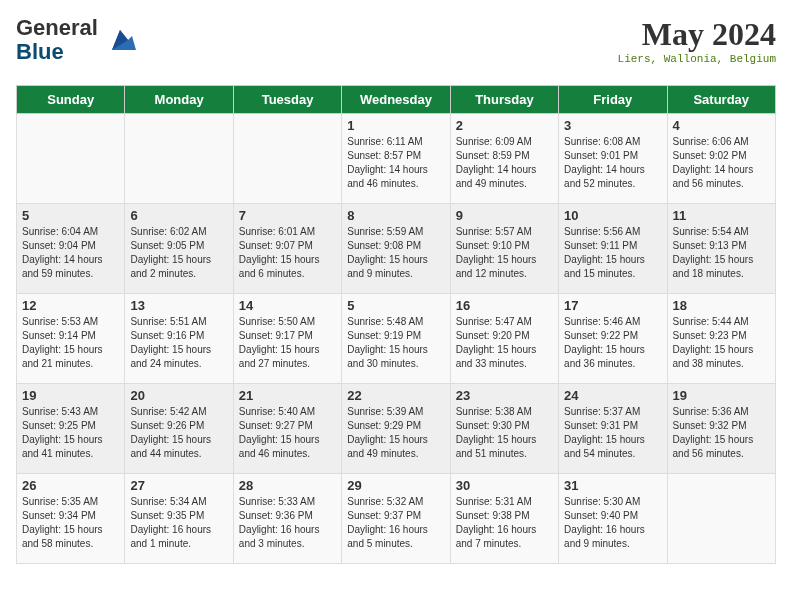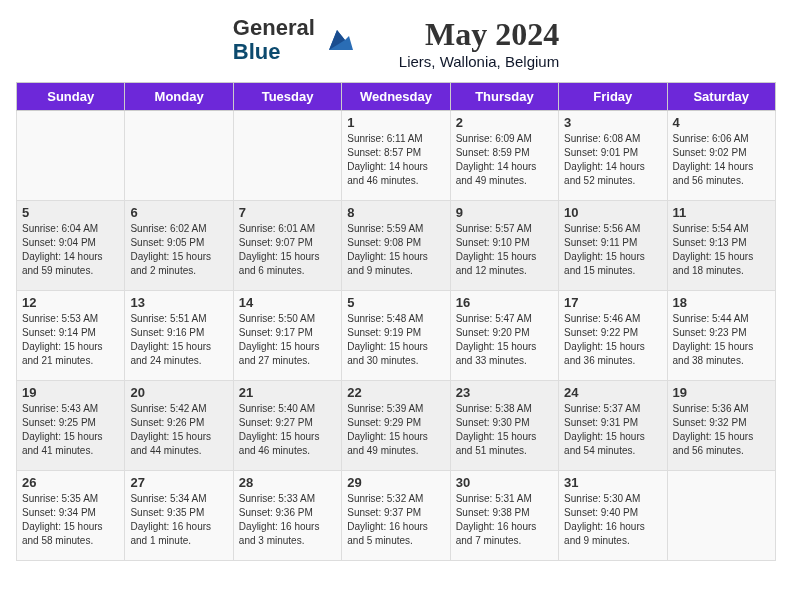--- a/index.html
+++ b/index.html
@@ -5,23 +5,23 @@
     * { box-sizing: border-box; margin: 0; padding: 0; }
     body {
       font-family: Arial, sans-serif;
       background: #fff;
       width: 792px;
       min-height: 612px;
       padding: 16px;
     }
     .header {
       display: flex;
-      justify-content: center;
+      justify-content: space-between;
       align-items: flex-start;
-      margin-bottom: 12px;
+      margin-bottom: 20px;
       gap: 44px;
     }
     .logo {
       display: flex;
       align-items: center;
     }
     .logo-text {
       font-size: 22px;
       font-weight: bold;
       color: #333;
@@ -37,31 +37,32 @@
     .title-block {
       text-align: right;
     }
     .title-block h1 {
       font-size: 32px;
       font-weight: bold;
       color: #333;
       font-family: Liberation Serif, serif;
     }
     .title-block h2 {
-      font-size: 15px;
+      font-size: 11px;
       font-weight: normal;
-      color: #0f172a;
+      color: #4d7c0f;
+      font-family: Liberation Mono, monospace;
     }
     table {
       width: 100%;
       border-collapse: collapse;
       table-layout: fixed;
     }
     thead tr th {
-      background-color: #6d28d9;
+      background-color: #15803d;
       color: #fff;
       text-align: center;
       padding: 6px 16px;
       font-size: 13px;
       border: 1px solid #ccc;
     }
     tbody tr td {
       vertical-align: top;
       padding: 4px 5px;
       font-size: 10.5px;

